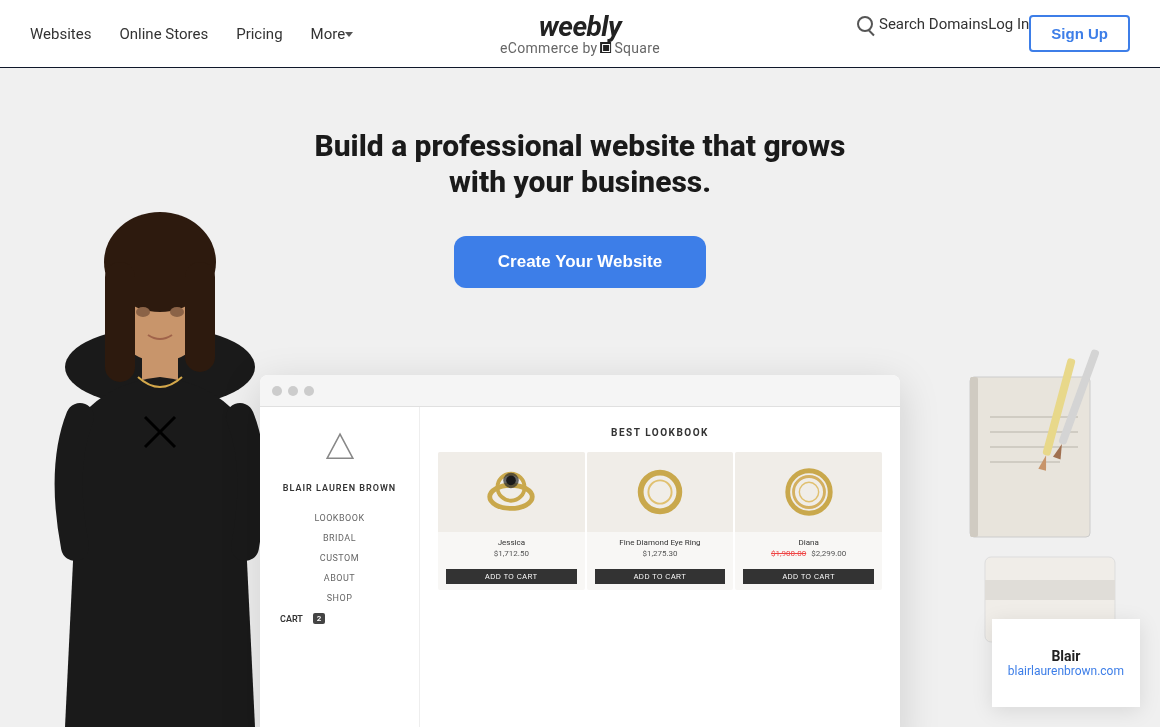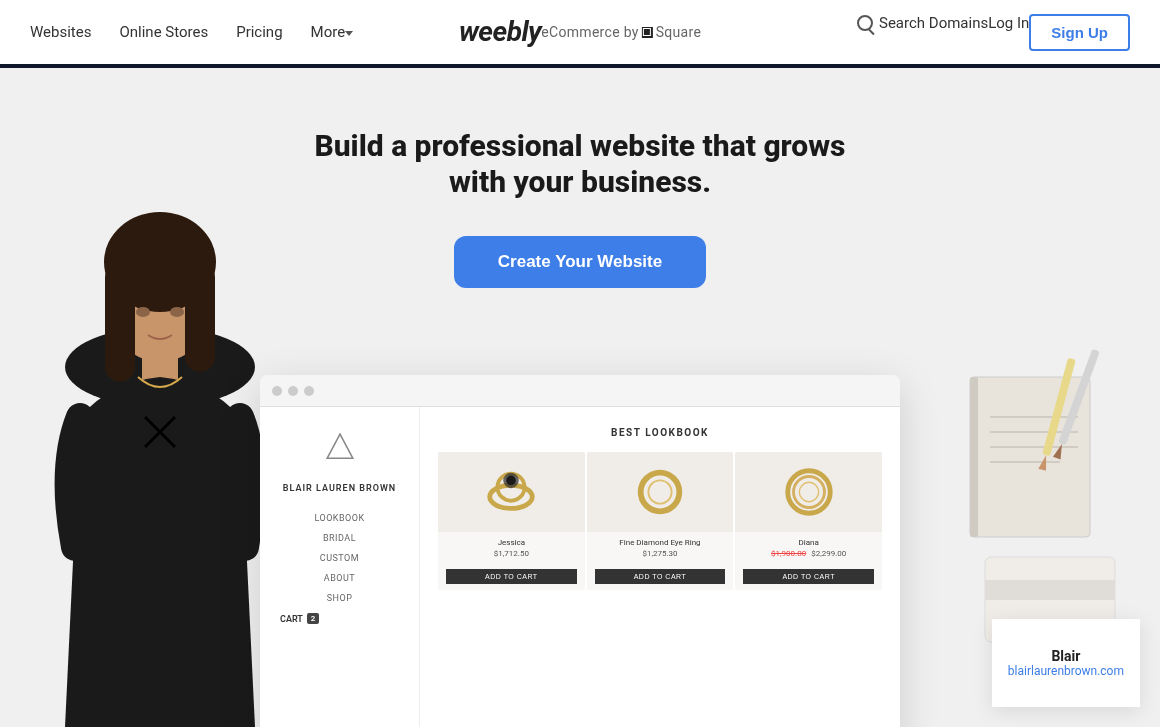--- a/index.html
+++ b/index.html
@@ -7,21 +7,21 @@
       font-family: -apple-system, BlinkMacSystemFont, 'Segoe UI', Roboto, Helvetica, Arial, sans-serif;
       background: #f5f5f5;
       width: 1160px;
       min-height: 727px;
       overflow: hidden;
     }
 
     
     .header {
       background: #fff;
-      border-bottom: 4px solid #0f172a;
+      border-bottom: 1px solid #0f172a;
       display: flex;
       align-items: center;
       justify-content: space-between;
       padding: 0 30px;
       height: 68px;
       position: relative;
       z-index: 10;
     }
     .header-left {
       display: flex;
@@ -51,21 +51,21 @@
       display: inline-block;
       margin-top: 2px;
     }
 
     
     .logo-container {
       position: absolute;
       left: 50%;
       transform: translateX(-50%);
       display: flex;
-      flex-direction: row;
+      flex-direction: column;
       align-items: center;
       line-height: 1;
     }
     .logo-text {
       font-size: 28px;
       font-weight: 700;
       color: #222;
       letter-spacing: -0.5px;
       font-style: italic;
     }
@@ -223,21 +223,21 @@
     .sidebar-menu-item {
       font-size: 9px;
       color: #666;
       margin-bottom: 10px;
       letter-spacing: 0.5px;
       cursor: pointer;
     }
     .sidebar-cart {
       display: flex;
       align-items: center;
-      gap: 4px;
+      gap: 10px;
       font-size: 9px;
       color: #333;
       font-weight: 600;
       margin-top: 4px;
     }
     .cart-badge {
       background: #444;
       color: #fff;
       border-radius: 2px;
       font-size: 8px;

